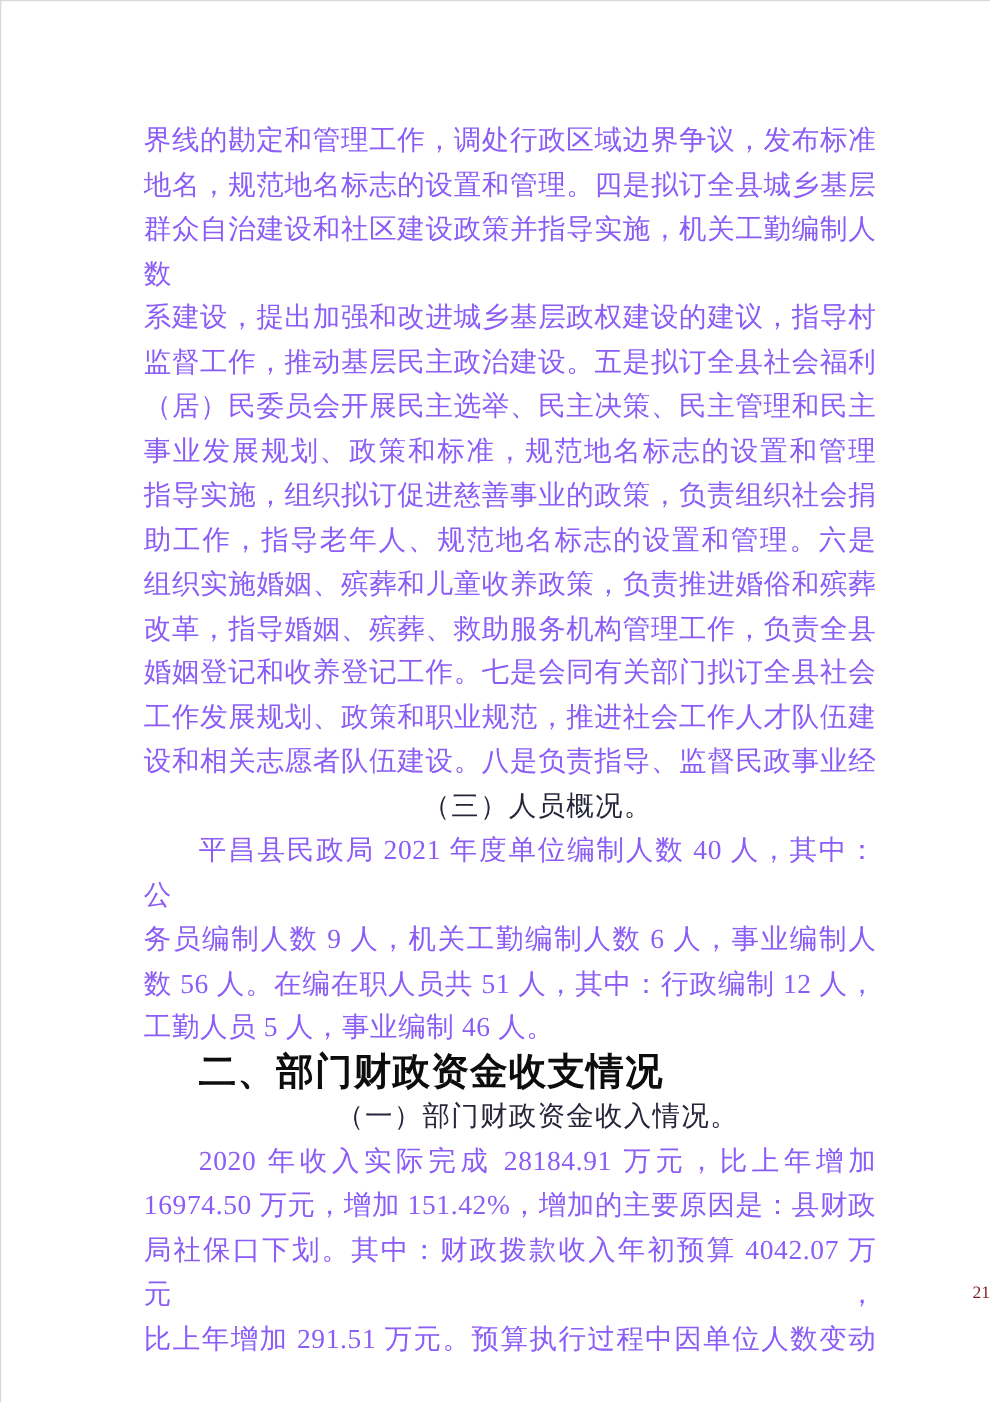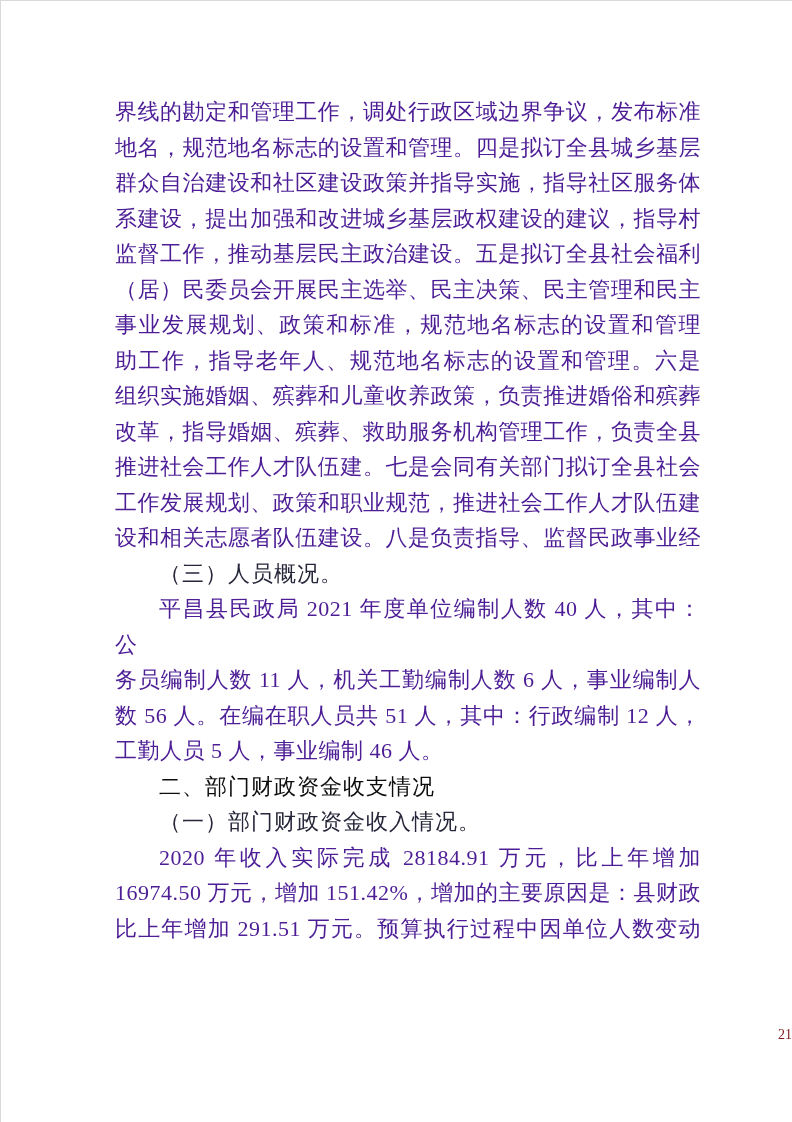--- a/index.html
+++ b/index.html
@@ -20,44 +20,45 @@
   }
   .text-block {
     position: absolute;
     left: 114px;
     top: 93px;
     width: 586px;
   }
   .para {
     font-size: 22px;
     line-height: 35.5px;
-    color: #4c1d95;
+    color: #8b5cf6;
   }
   .line {
     text-align: justify;
     text-align-last: justify;
     letter-spacing: 0.5px;
   }
   .line.last-left {
     text-align-last: left;
   }
   .indent-first .line:first-child {
     text-indent: 44px;
   }
   .subheading {
     font-size: 22px;
     line-height: 35.5px;
     color: #26263a;
     text-indent: 44px;
     letter-spacing: 1px;
+    text-align: center;
   }
   .section-heading {
     font-family: "Liberation Sans", "DejaVu Sans", sans-serif;
-    font-weight: 400;
-    font-size: 22px;
+    font-weight: 700;
+    font-size: 30px;
     line-height: 35.5px;
     color: #0d0d0d;
     text-indent: 44px;
     letter-spacing: 1px;
   }
   .page-number {
     position: absolute;
     top: 1026px;
     left: 0;
     width: 100%;
@@ -69,48 +70,50 @@
 </style>
 </head>
 <body>
 
 <div class="page">
   <div class="text-block">
 
     <div class="para">
         <div class="line">界线的勘定和管理工作，调处行政区域边界争议，发布标准</div>
         <div class="line">地名，规范地名标志的设置和管理。四是拟订全县城乡基层</div>
-        <div class="line">群众自治建设和社区建设政策并指导实施，指导社区服务体</div>
+        <div class="line">群众自治建设和社区建设政策并指导实施，机关工勤编制人数</div>
         <div class="line">系建设，提出加强和改进城乡基层政权建设的建议，指导村</div>
         <div class="line">监督工作，推动基层民主政治建设。五是拟订全县社会福利</div>
         <div class="line">（居）民委员会开展民主选举、民主决策、民主管理和民主</div>
         <div class="line">事业发展规划、政策和标准，规范地名标志的设置和管理</div>
+        <div class="line">指导实施，组织拟订促进慈善事业的政策，负责组织社会捐</div>
         <div class="line">助工作，指导老年人、规范地名标志的设置和管理。六是</div>
         <div class="line">组织实施婚姻、殡葬和儿童收养政策，负责推进婚俗和殡葬</div>
         <div class="line">改革，指导婚姻、殡葬、救助服务机构管理工作，负责全县</div>
-        <div class="line">推进社会工作人才队伍建。七是会同有关部门拟订全县社会</div>
+        <div class="line">婚姻登记和收养登记工作。七是会同有关部门拟订全县社会</div>
         <div class="line">工作发展规划、政策和职业规范，推进社会工作人才队伍建</div>
         <div class="line">设和相关志愿者队伍建设。八是负责指导、监督民政事业经</div>
       </div>
 
     <div class="subheading">（三）人员概况。</div>
 
     <div class="para indent-first">
         <div class="line">平昌县民政局 2021 年度单位编制人数 40 人，其中：公</div>
-        <div class="line">务员编制人数 11 人，机关工勤编制人数 6 人，事业编制人</div>
+        <div class="line">务员编制人数 9 人，机关工勤编制人数 6 人，事业编制人</div>
         <div class="line">数 56 人。在编在职人员共 51 人，其中：行政编制 12 人，</div>
         <div class="line last-left">工勤人员 5 人，事业编制 46 人。</div>
       </div>
 
     <div class="section-heading">二、部门财政资金收支情况</div>
 
     <div class="subheading">（一）部门财政资金收入情况。</div>
 
     <div class="para indent-first">
         <div class="line">2020 年收入实际完成 28184.91 万元，比上年增加</div>
         <div class="line">16974.50 万元，增加 151.42%，增加的主要原因是：县财政</div>
+        <div class="line">局社保口下划。其中：财政拨款收入年初预算 4042.07 万元，</div>
         <div class="line">比上年增加 291.51 万元。预算执行过程中因单位人数变动</div>
       </div>
 
   </div>
 
   <div class="page-number">21</div>
 </div>
 
 </body></html>

